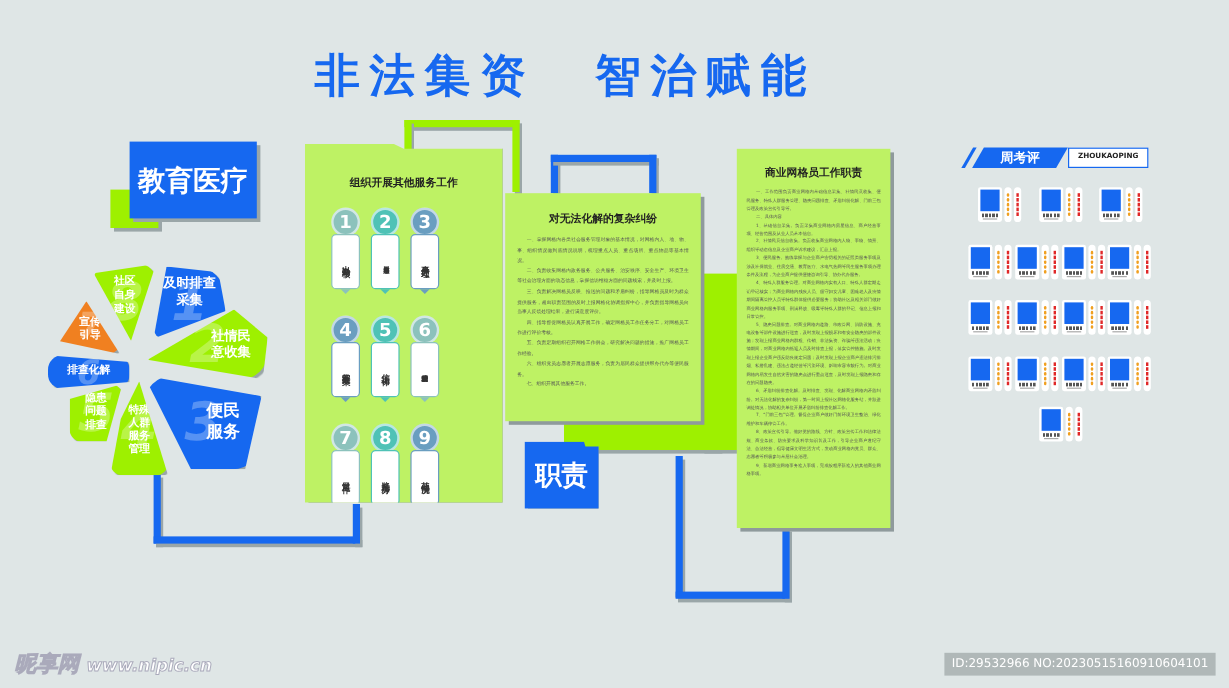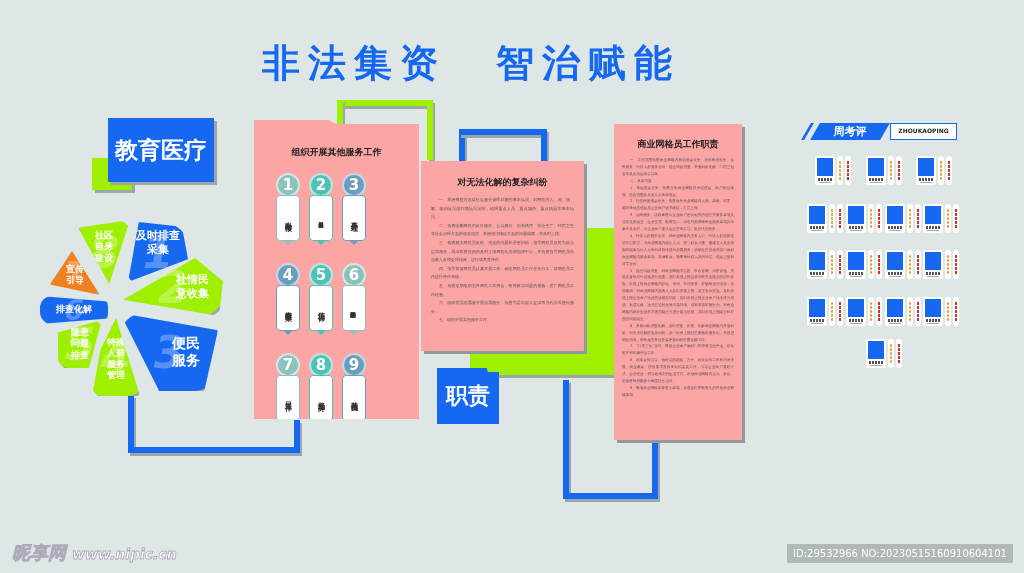--- a/index.html
+++ b/index.html
@@ -19,21 +19,21 @@
   
   .label-green { background: #9ef000; box-shadow: 3px 3px 0 #9aa6a8; }
   .label-blue { background: #1668f0; box-shadow: 3px 3px 0 #9aa6a8; color: #fff; display: flex; align-items: center; justify-content: center; font-family: "DejaVu Serif", serif; font-weight: bold; }
 
   
   .petal { position: absolute; color: #fff; font-weight: bold; display: flex; align-items: center; justify-content: center; text-align: center; line-height: 1.25; filter: drop-shadow(2px 2px 0 #9aa6a8); }
   .petal .num { position: absolute; font-size: 44px; font-style: italic; color: rgba(255,255,255,0.28); font-weight: bold; }
   .petal .txt { position: relative; }
 
   
-  .paper { position: absolute; background: #fca5a5; box-shadow: 3px 3px 0 #8f9a9c; }
+  .paper { position: absolute; background: #bef264; box-shadow: 3px 3px 0 #8f9a9c; }
   .paper h3 { text-align: center; font-size: 9px; font-weight: bold; color: #222; }
   .paper p { font-size: 4px; line-height: 8.6px; color: #555; text-indent: 8px; text-align: justify; }
 
   .grid9 { position: absolute; left: 22px; top: 53px; display: grid; grid-template-columns: repeat(3, 24px); column-gap: 9px; row-gap: 18px; }
   .item { display: flex; flex-direction: column; align-items: center; }
   .item .circle { width: 24px; height: 24px; border-radius: 50%; color: #fff; font-weight: bold; font-size: 15px; display: flex; align-items: center; justify-content: center; border: 2px solid rgba(255,255,255,0.6); }
   .item .card { width: 24px; height: 46px; margin-top: -2px; background: #fff; border: 1.5px solid; border-radius: 4px; font-size: 7px; color: #333; writing-mode: vertical-rl; display: flex; align-items: center; justify-content: center; letter-spacing: 1px; font-weight: bold; }
   .item .tip { width: 0; height: 0; border-left: 4px solid transparent; border-right: 4px solid transparent; border-top: 4px solid; }
 
   

